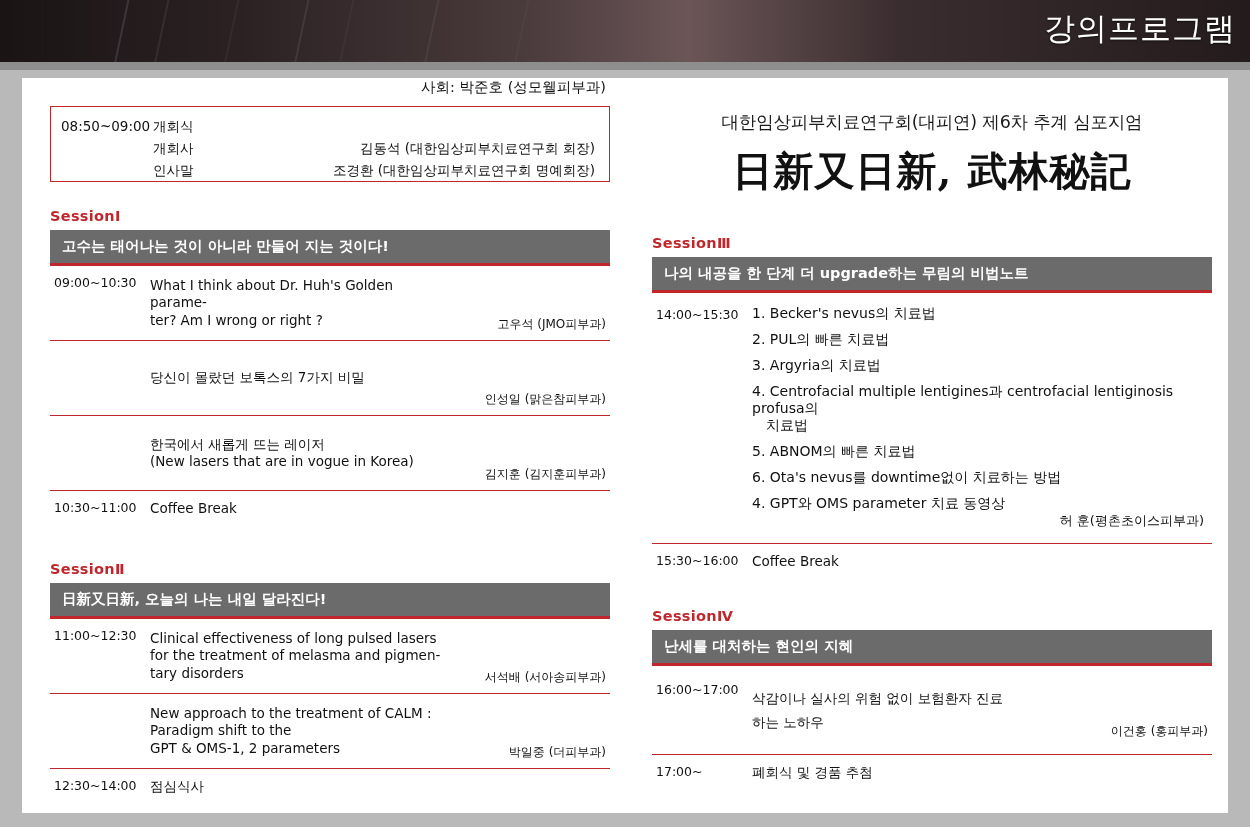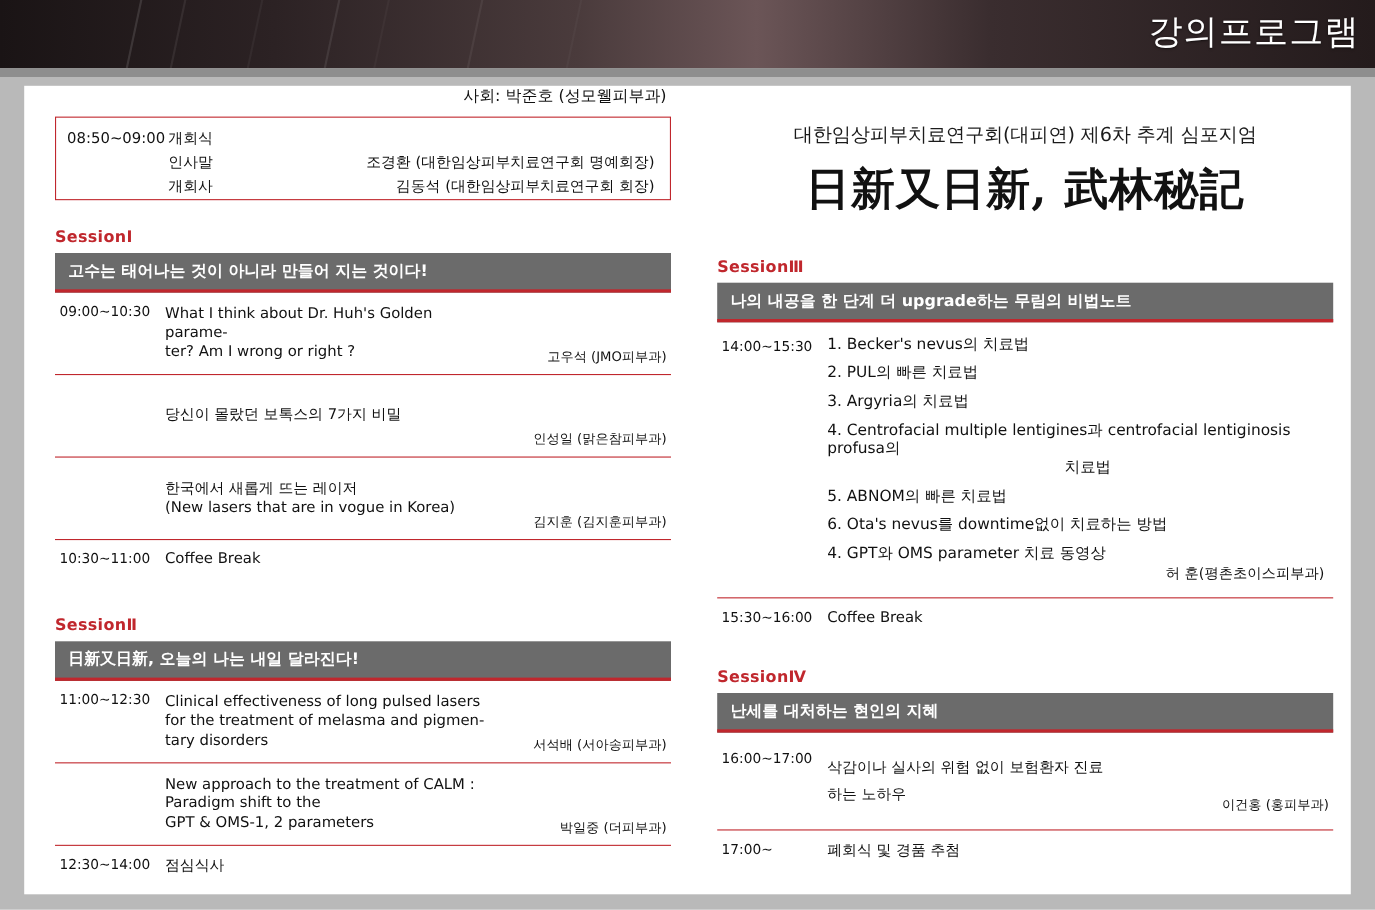--- a/index.html
+++ b/index.html
@@ -99,21 +99,21 @@
     font-family:"DejaVu Sans","Liberation Sans",sans-serif;
   }
   .break-row{display:flex;align-items:center;padding:9px 0 9px 0;}
   .break-row .r-time{padding-top:0;}
   
   .num-list{margin:0;padding:0;list-style:none;}
   .num-list li{
     font-size:14px;color:#111;line-height:17px;margin-bottom:9px;
     font-family:"DejaVu Sans","Liberation Sans",sans-serif;
   }
-  .num-list li .ind{display:block;padding-left:14px;text-align:center;}
+  .num-list li .ind{display:block;padding-left:14px;}
   .speaker-right{text-align:right;font-size:13px;color:#111;margin-top:-2px;padding-right:8px;
     font-family:"DejaVu Sans","Liberation Sans",sans-serif;}
   .hr-red{border:0;border-top:1px solid #c0272d;margin:6px 0 0 0;}
 </style>
 </head>
 <body>
 
 <div class="banner">
   <div class="streak" style="left:120px;"></div>
   <div class="streak" style="left:160px;opacity:.6;"></div>
@@ -134,27 +134,27 @@
       <div class="moderator">사회: 박준호 (성모웰피부과)</div>
 
       <div class="open-box">
         <div class="open-row">
           <span class="open-time">08:50~09:00</span>
           <span class="open-label">개회식</span>
           <span class="open-name"></span>
         </div>
         <div class="open-row">
           <span class="open-time"></span>
+          <span class="open-label">개회사</span>
+          <span class="open-name">김동석 (대한임상피부치료연구회 회장)</span>
+        </div>
+        <div class="open-row">
+          <span class="open-time"></span>
           <span class="open-label">인사말</span>
           <span class="open-name">조경환 (대한임상피부치료연구회 명예회장)</span>
-        </div>
-        <div class="open-row">
-          <span class="open-time"></span>
-          <span class="open-label">개회사</span>
-          <span class="open-name">김동석 (대한임상피부치료연구회 회장)</span>
         </div>
       </div>
 
       <div class="sess-head">SessionⅠ</div>
       <div class="sess-bar">고수는 태어나는 것이 아니라 만들어 지는 것이다!</div>
       <div class="rows">
         <div class="row">
           <span class="r-time">09:00~10:30</span>
           <span class="r-title" style="white-space:pre-line">What I think about Dr. Huh's Golden parame-
 ter? Am I wrong or right ?</span>

